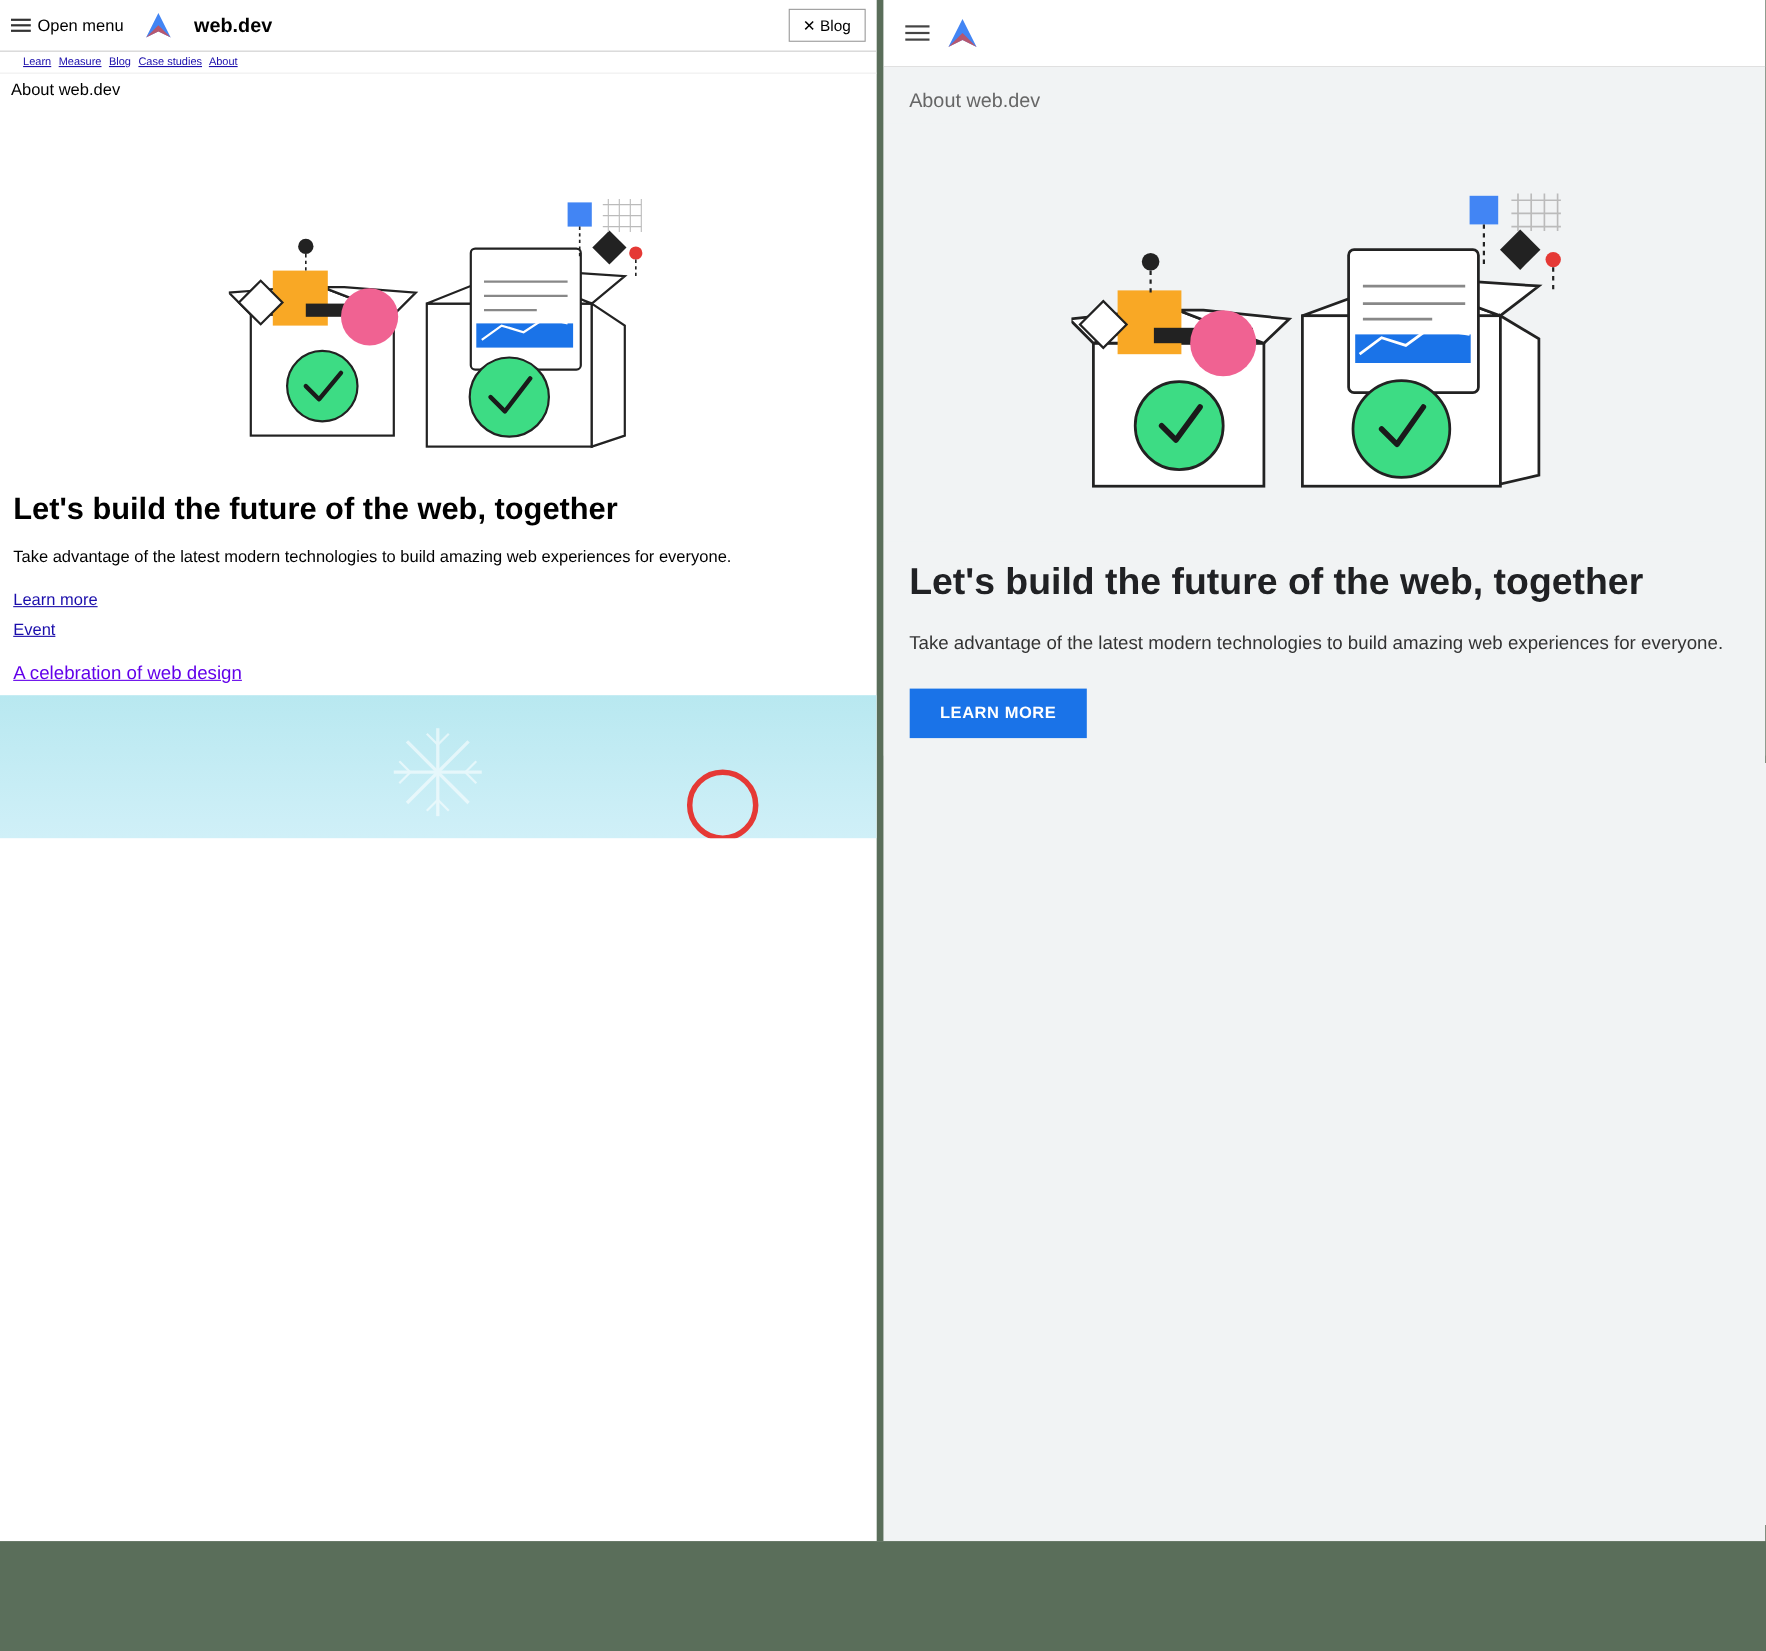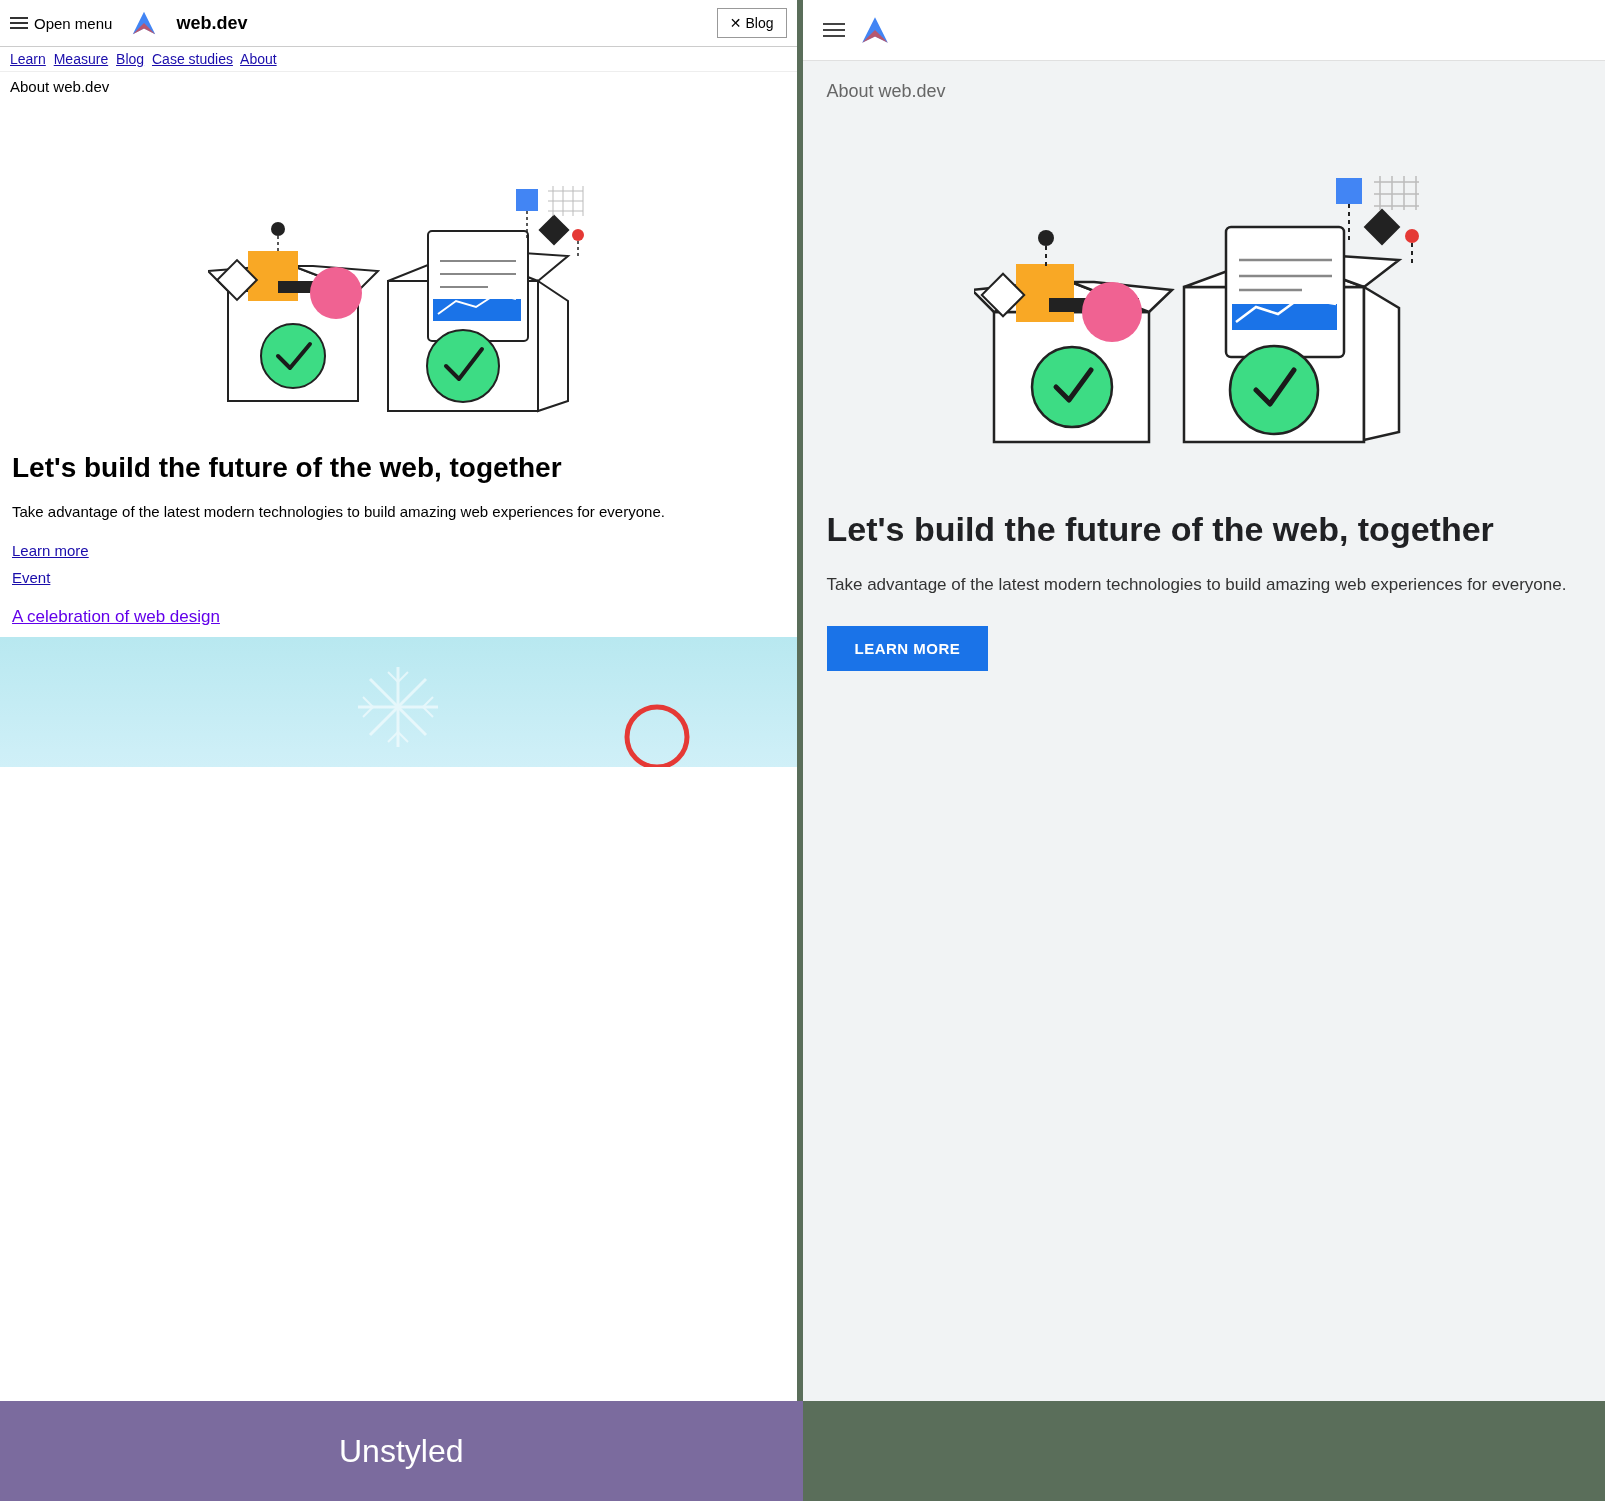--- a/index.html
+++ b/index.html
@@ -81,22 +81,22 @@
       align-items: center;
       gap: 4px;
       border: 1px solid #999;
       background: white;
       padding: 6px 12px;
       cursor: pointer;
       font-size: 14px;
     }
 
     .nav-links-unstyled {
-      padding: 4px 10px;
-      font-size: 14px;
+      padding: 4px 21px;
+      font-size: 10px;
       border-bottom: 1px solid #eee;
     }
 
     .nav-links-unstyled a {
       color: #1a0dab;
       text-decoration: underline;
       margin-right: 4px;
     }
 
     .page-label-unstyled {
@@ -501,16 +501,13 @@
 
     <div class="content-styled">
       <h1 class="heading-styled">Let's build the future of the web, together</h1>
       <p class="description-styled">Take advantage of the latest modern technologies to build amazing web experiences for everyone.</p>
       <button class="learn-more-btn">LEARN MORE</button>
     </div>
   </div>
 </div>
 
 <div class="bottom-labels">
-  <div class="label-unstyled">
-    <span class="label-text">Unstyled</span>
-  </div>
 </div>
 
 </body></html>

